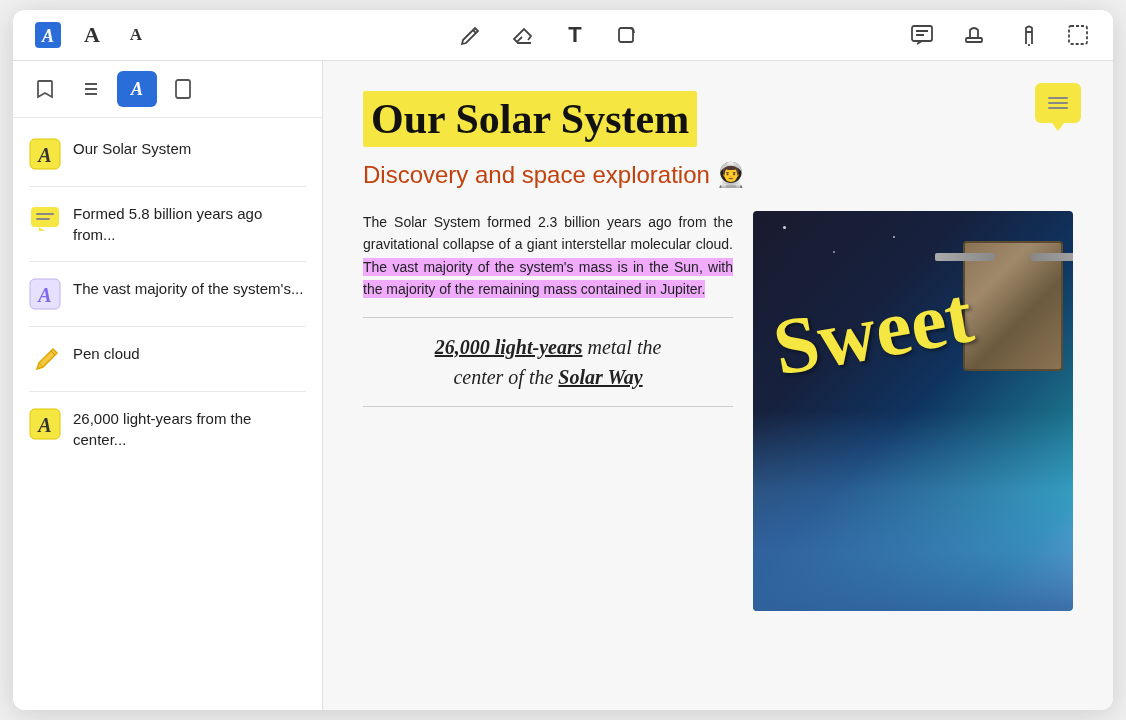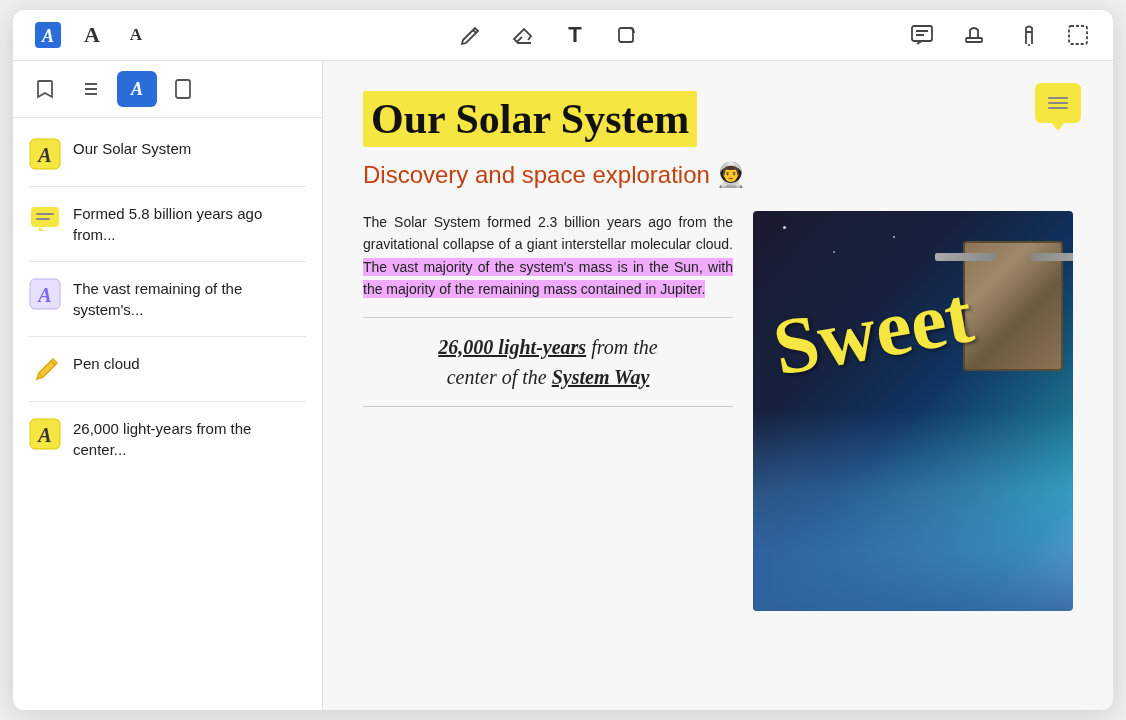--- a/index.html
+++ b/index.html
@@ -405,21 +405,21 @@
 
         <div class="divider-line"></div>
 
         <div class="sidebar-item">
           <div class="sidebar-item-icon">
             <svg width="32" height="32" viewBox="0 0 32 32" fill="none">
               <rect x="1" y="1" width="30" height="30" rx="5" fill="#e8e0ff" stroke="#c0b0f0" stroke-width="1"></rect>
               <text x="16" y="24" text-anchor="middle" fill="#7b68ee" font-size="20" font-weight="bold" font-family="Georgia,serif" font-style="italic">A</text>
             </svg>
           </div>
-          <span class="sidebar-item-text">The vast remaining of the system's...</span>
+          <span class="sidebar-item-text">The vast majority of the system's...</span>
         </div>
 
         <div class="divider-line"></div>
 
         <div class="sidebar-item">
           <div class="sidebar-item-icon">
             <svg width="32" height="32" viewBox="0 0 32 32" fill="none">
               <path d="M8 26l2-6 14-14 4 4L14 24l-6 2z" fill="#f5c842" stroke="#e0a800" stroke-width="1.5"></path>
               <path d="M10 20 l4 4" stroke="#e0a800" stroke-width="1"></path>
               <path d="M22 8 l4 4" stroke="#c09000" stroke-width="1"></path>
@@ -464,23 +464,23 @@
         <div class="doc-text-col">
 
           <p class="doc-para">
             <span>The Solar System formed 2.3 billion years ago from the gravitational collapse of a giant interstellar molecular cloud.</span>
             <span class="highlight-blue"> The vast majority of the system's mass is in the Sun, with the majority of the remaining mass contained in Jupiter.</span>
           </p>
 
           <div class="doc-quote-block">
             <div class="doc-quote-text">
               <span class="underline-text bold-italic">26,000 light-years</span>
-              <span style="font-style:italic;"> from the</span><br>
+              <span style="font-style:italic;"> metal the</span><br>
               <span style="font-style:italic;text-align:right;">center of the </span>
-              <span class="underline-text bold-italic">System Way</span>
+              <span class="underline-text bold-italic">Solar Way</span>
             </div>
           </div>
 
         </div>
 
         <div class="doc-image-col">
           <div class="space-image">
 
             <div class="satellite-element">
               <div style="position:absolute;top:10px;right:-30px;width:60px;height:8px;background:linear-gradient(90deg,#888,#aaa);border-radius:2px;"></div>

